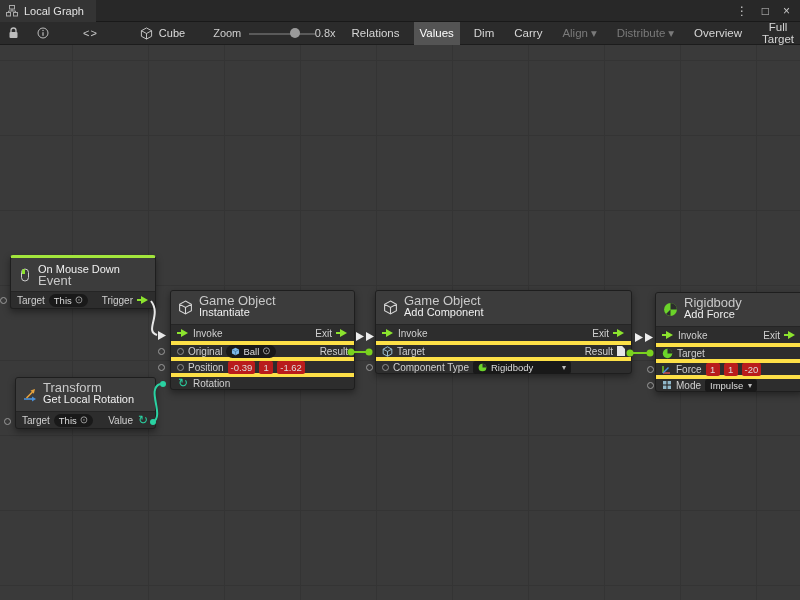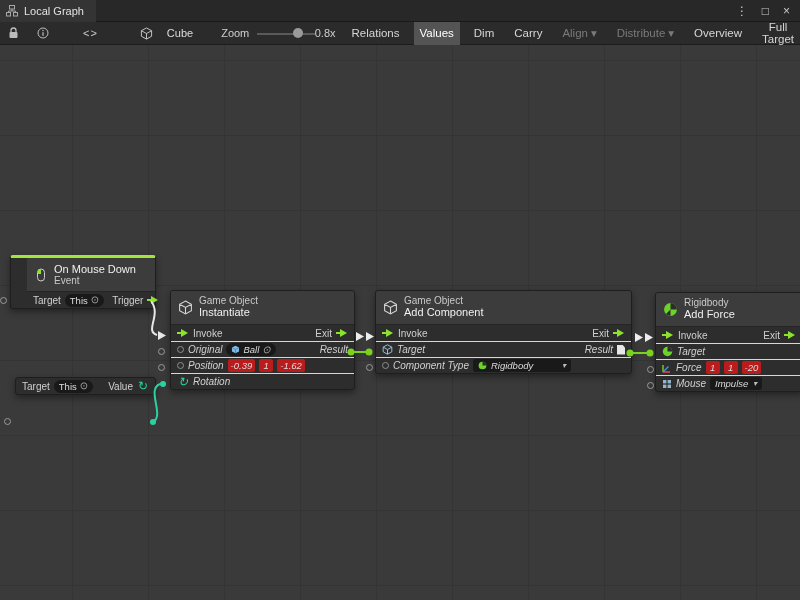--- a/index.html
+++ b/index.html
@@ -17,21 +17,21 @@
   .win-controls span { cursor:default; }
 
   
   .toolbar { position:absolute; top:22px; left:0; right:0; height:23px; background:#2b2b2b;
              display:flex; align-items:center; border-bottom:1px solid #1c1c1c;
              font-size:11px; color:#d6d6d6; }
   .tb-icon { display:flex; align-items:center; justify-content:center; height:23px; padding:0 4px; }
   .lock-w { margin-left:4px; }
   .info-w { margin-left:10px; }
   .code-w { margin-left:26px; color:#c9c9c9; font-size:11px; letter-spacing:1px; }
-  .target-chip { margin-left:38px; display:flex; gap:14px; color:#dcdcdc; }
+  .target-chip { margin-left:38px; display:flex; gap:6px; color:#dcdcdc; }
   .zoom-label { margin-left:28px; color:#cfcfcf; }
   .slider { position:relative; width:80px; height:23px; margin-left:8px; }
   .slider-track { position:absolute; top:11px; left:0; right:0; height:2px; background:#5a5a5a; }
   .slider-thumb { position:absolute; top:6px; left:62%; width:10px; height:10px; border-radius:50%; background:#9a9a9a; }
   .zoom-value { margin-left:0; color:#cfcfcf; }
   .tb-buttons { display:flex; align-items:stretch; height:23px; margin-left:10px; flex:1;gap:8px; }
   .tb-btn { height:23px; background:transparent; border:none; color:#d6d6d6; font-size:11.5px;
             padding:0 6px; font-family:inherit; display:flex; align-items:center; gap:3px; cursor:default; }
   .tb-btn.active { background:#545454; color:#fff; }
   .tb-btn.disabled { color:#7a7a7a; }
@@ -39,27 +39,27 @@
 
   
   .canvas { position:absolute; top:45px; left:0; width:800px; height:555px; background:#3a3a3a;
             background-image:linear-gradient(#343434 1px, transparent 1px),
                              linear-gradient(90deg, #343434 1px, transparent 1px);
             background-size:76px 75px; background-position:-4px 15px; overflow:hidden; }
 
   
   .node { position:absolute; background:#2d2d2d; border:1px solid #1e1e1e; border-radius:3px;
           box-shadow:0 3px 7px rgba(0,0,0,.4); font-size:10px; color:#d8d8d8; }
-  .node.event { border-top:3px solid #a2e53c;padding-left:16px; }
+  .node.event { border-top:3px solid #a2e53c; }
   .node-header { background:#3c3c3c; border-bottom:1px solid #252525; padding:5px 7px;
                  display:flex; align-items:center; gap:6px; border-radius:2px 2px 0 0; }
-  .hdr-cat { font-size:10px; color:#c9c9c9; line-height:10px; }
+  .hdr-cat { font-size:13px; color:#c9c9c9; line-height:10px; }
   .hdr-title { font-size:11px; color:#f0f0f0; line-height:13px; }
   .node-row { height:16px; display:flex; align-items:center; gap:4px; padding:0 6px; }
-  .node-row + .node-row { border-top:1px solid #fde047;font-style:italic; }
+  .node-row + .node-row { border-top:4px solid #fde047; }
   .lbl { color:#d0d0d0; white-space:nowrap; }
   .spacer { flex:1; }
 
   
   .farrow { position:relative; width:12px; height:9px; flex:none; display:inline-block; color:#8ce32e; }
   .farrow::before { content:""; position:absolute; left:0; top:3.5px; width:5px; height:2px; background:currentColor; }
   .farrow::after { content:""; position:absolute; left:4px; top:0; width:0; height:0;
                    border-left:7px solid currentColor; border-top:4.5px solid transparent; border-bottom:4.5px solid transparent; }
 
   .pill { display:inline-flex; align-items:center; gap:3px; background:#191919; border-radius:8px;
@@ -170,20 +170,32 @@
           <span>This</span>
           <span class="picker-icon">⊙</span>
         </span>
         <span class="spacer"></span>
         <span class="lbl">Trigger</span>
         <span class="farrow"></span>
       </div>
     </div>
 
     <div class="node" style="left:15px; top:332px; width:141px;">
+      <div class="node-header">
+        <svg width="14" height="14" viewBox="0 0 14 14">
+          <path d="M1 11 H9" stroke="#4a90d9" stroke-width="1.6"></path>
+          <polygon points="9,8.5 13,11 9,13.5" fill="#4a90d9"></polygon>
+          <path d="M3.5 10 L9.5 4" stroke="#e8a33d" stroke-width="1.6"></path>
+          <polygon points="7.5,2.5 12,1 10.8,5.8" fill="#e8a33d"></polygon>
+        </svg>
+        <div>
+          <div class="hdr-cat">Transform</div>
+          <div class="hdr-title">Get Local Rotation</div>
+        </div>
+      </div>
       <div class="node-row">
         <span class="lbl">Target</span>
         <span class="pill">
           <span>This</span>
           <span class="picker-icon">⊙</span>
         </span>
         <span class="spacer"></span>
         <span class="lbl">Value</span>
         <span class="rot-icon">↻</span>
       </div>
@@ -312,21 +324,21 @@
         <span class="numfield">1</span>
         <span class="numfield">-20</span>
       </div>
       <div class="node-row">
         <svg width="10" height="10" viewBox="0 0 10 10">
           <rect x="1" y="1" width="3.4" height="3.4" fill="#8fb7c9"></rect>
           <rect x="5.6" y="1" width="3.4" height="3.4" fill="#8fb7c9"></rect>
           <rect x="1" y="5.6" width="3.4" height="3.4" fill="#8fb7c9"></rect>
           <rect x="5.6" y="5.6" width="3.4" height="3.4" fill="#8fb7c9"></rect>
         </svg>
-        <span class="lbl">Mouse</span>
+        <span class="lbl">Mode</span>
         <span class="dd-pill small">
           <span>Impulse</span>
           <span class="caret">▾</span>
         </span>
         <span class="spacer"></span>
       </div>
     </div>
 
     <div class="pcirc" style="left:0px; top:252px;"></div>
     <div class="pcirc" style="left:4px; top:373px;"></div>

